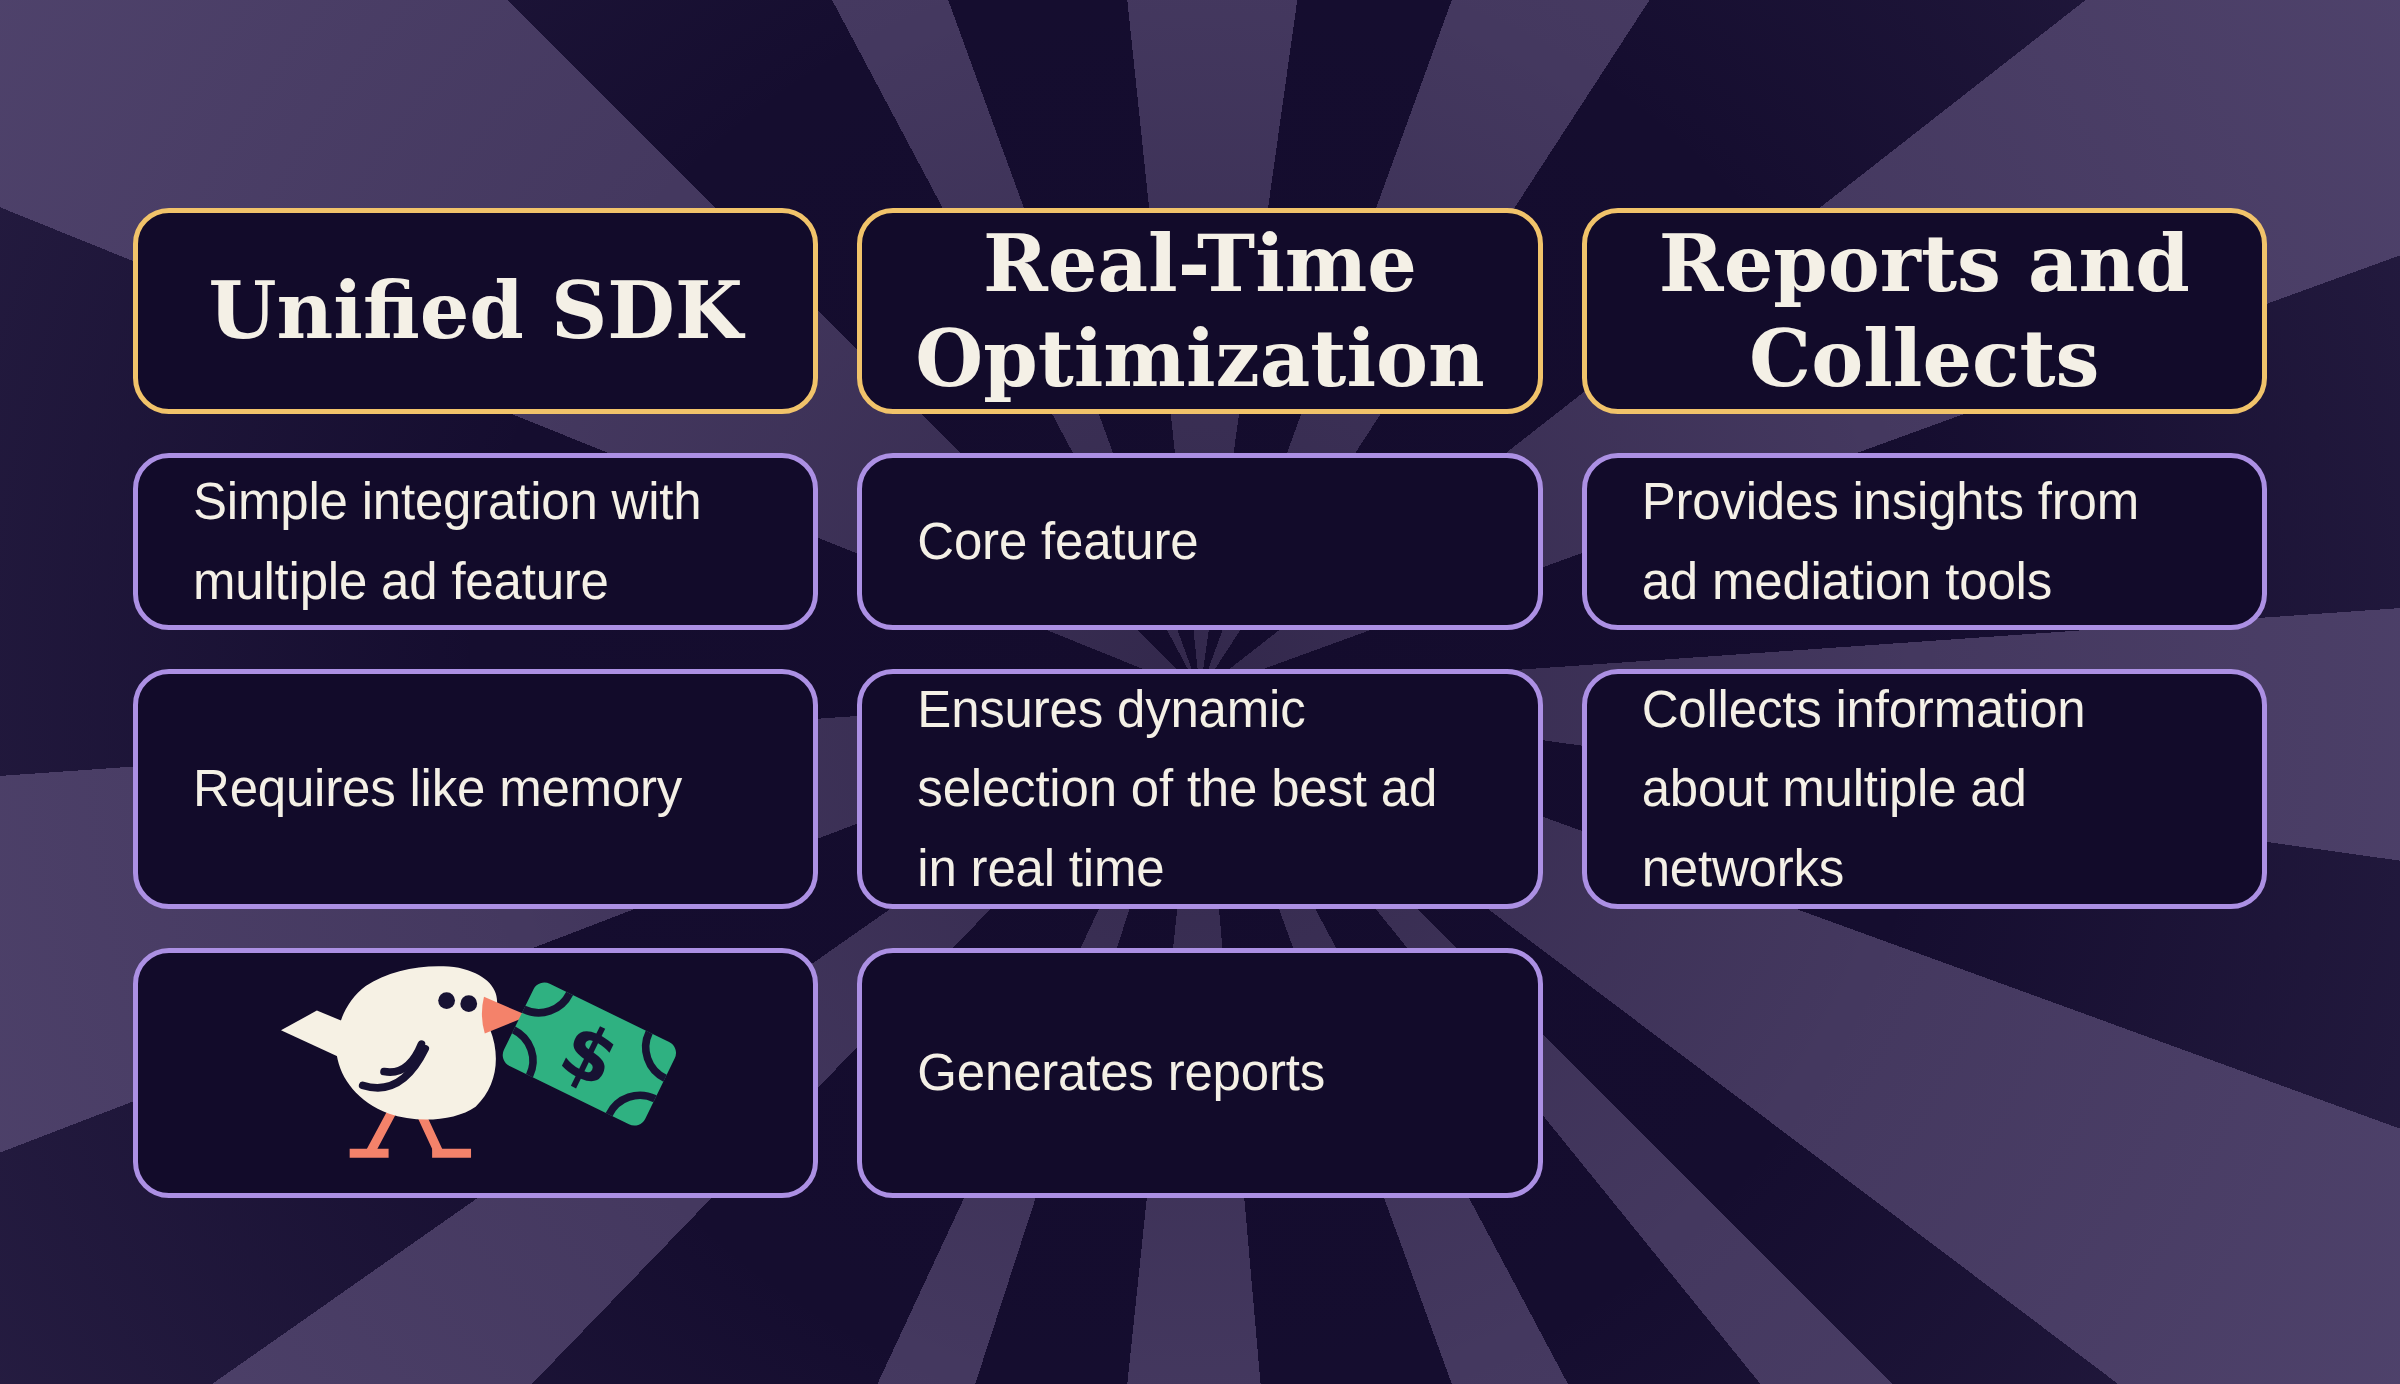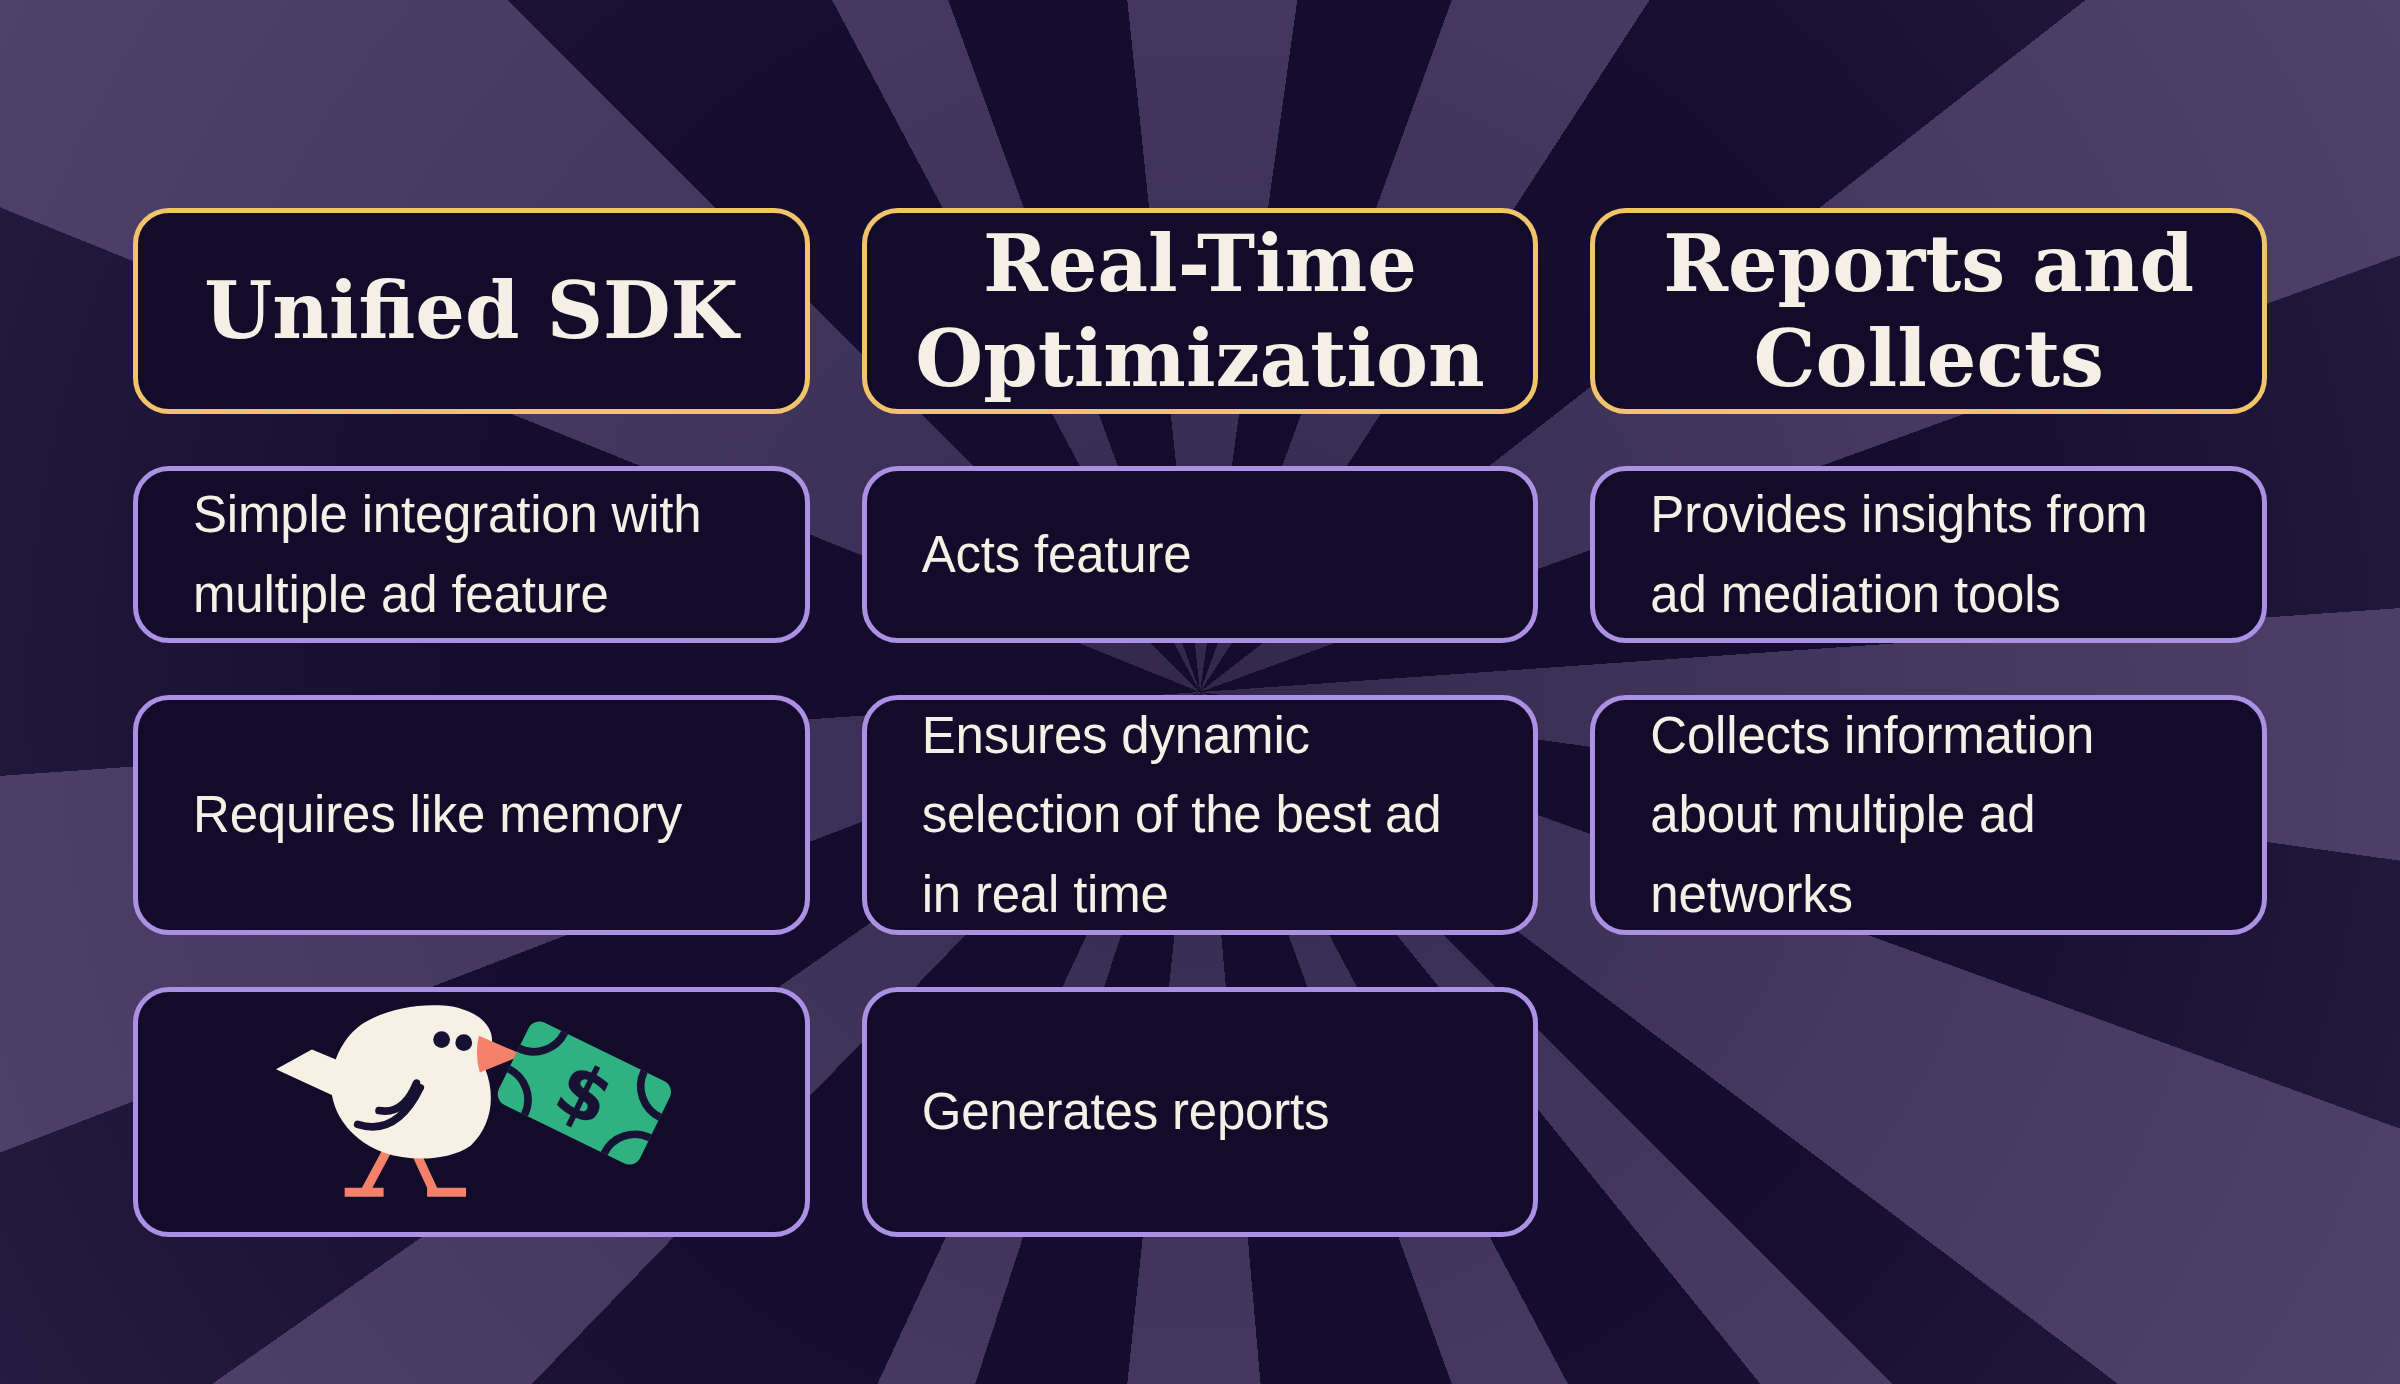--- a/index.html
+++ b/index.html
@@ -40,21 +40,21 @@
         var(--background-dark-ray,#150d2f) 315deg 332deg,
         var(--background-light-ray,#44385f) 332deg 340deg,
         var(--background-dark-ray,#150d2f) 340deg 354deg,
         var(--background-light-ray,#44385f) 354deg 360deg);
   }
   .board {
     position: absolute; left: 133px; top: 208px; width: 2134px;
     display: grid;
     grid-template-columns: repeat(3, 1fr);
     grid-template-rows: 206px 177px 240px 250px;
-    gap: 52px;
+    gap: 39px;
   }
   .cell {
     box-sizing: border-box;
     background: var(--card-background, #120b2a);
     border: 5px solid var(--cell-border, #ac90e4);
     border-radius: 36px;
     color: var(--text, #f4f0e6);
     font-size: 51px;
     line-height: 1.55;
     display: flex;
@@ -80,21 +80,21 @@
 
 <div class="sunburst"></div>
 
 <div class="board">
 
   <div class="cell header">Unified SDK</div>
   <div class="cell header">Real-Time Optimization</div>
   <div class="cell header">Reports and Collects</div>
 
   <div class="cell">Simple integration with multiple ad feature</div>
-  <div class="cell">Acts feature</div>
+  <div class="cell">Core feature</div>
   <div class="cell">Provides insights from ad mediation tools</div>
 
   <div class="cell">Requires like memory</div>
   <div class="cell">Ensures dynamic selection of the best ad in real time</div>
   <div class="cell">Collects information about multiple ad networks</div>
 
 
   <div class="cell illus">
     <svg width="416" height="233" viewBox="0 0 545 305" xmlns="http://www.w3.org/2000/svg" aria-hidden="true">
 

